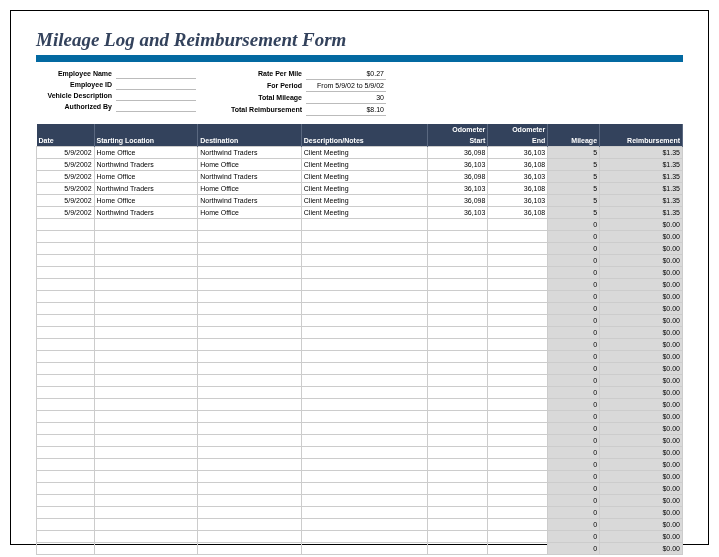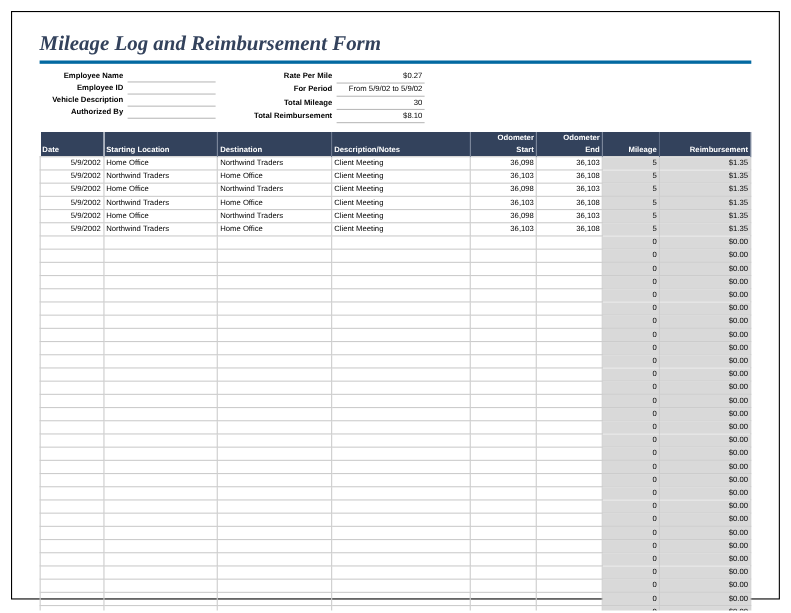--- a/index.html
+++ b/index.html
@@ -16,21 +16,21 @@
     padding: 18px 25px 12px 25px;
     height: 535px;
     position: relative;
   }
   .title {
     font-family: "Times New Roman", serif;
     font-size: 19px;
     font-weight: bold;
     font-style: italic;
     color: #33425c;
-    border-bottom: 3px solid #0369a1;
+    border-bottom: 7px solid #0369a1;
     padding-bottom: 4px;
     margin-bottom: 6px;
   }
   .header-info {
     display: flex;
     gap: 30px;
     margin-bottom: 8px;
   }
   .info-block { display: flex; flex-direction: column; }
   .info-row { display: flex; line-height: 11px; }

